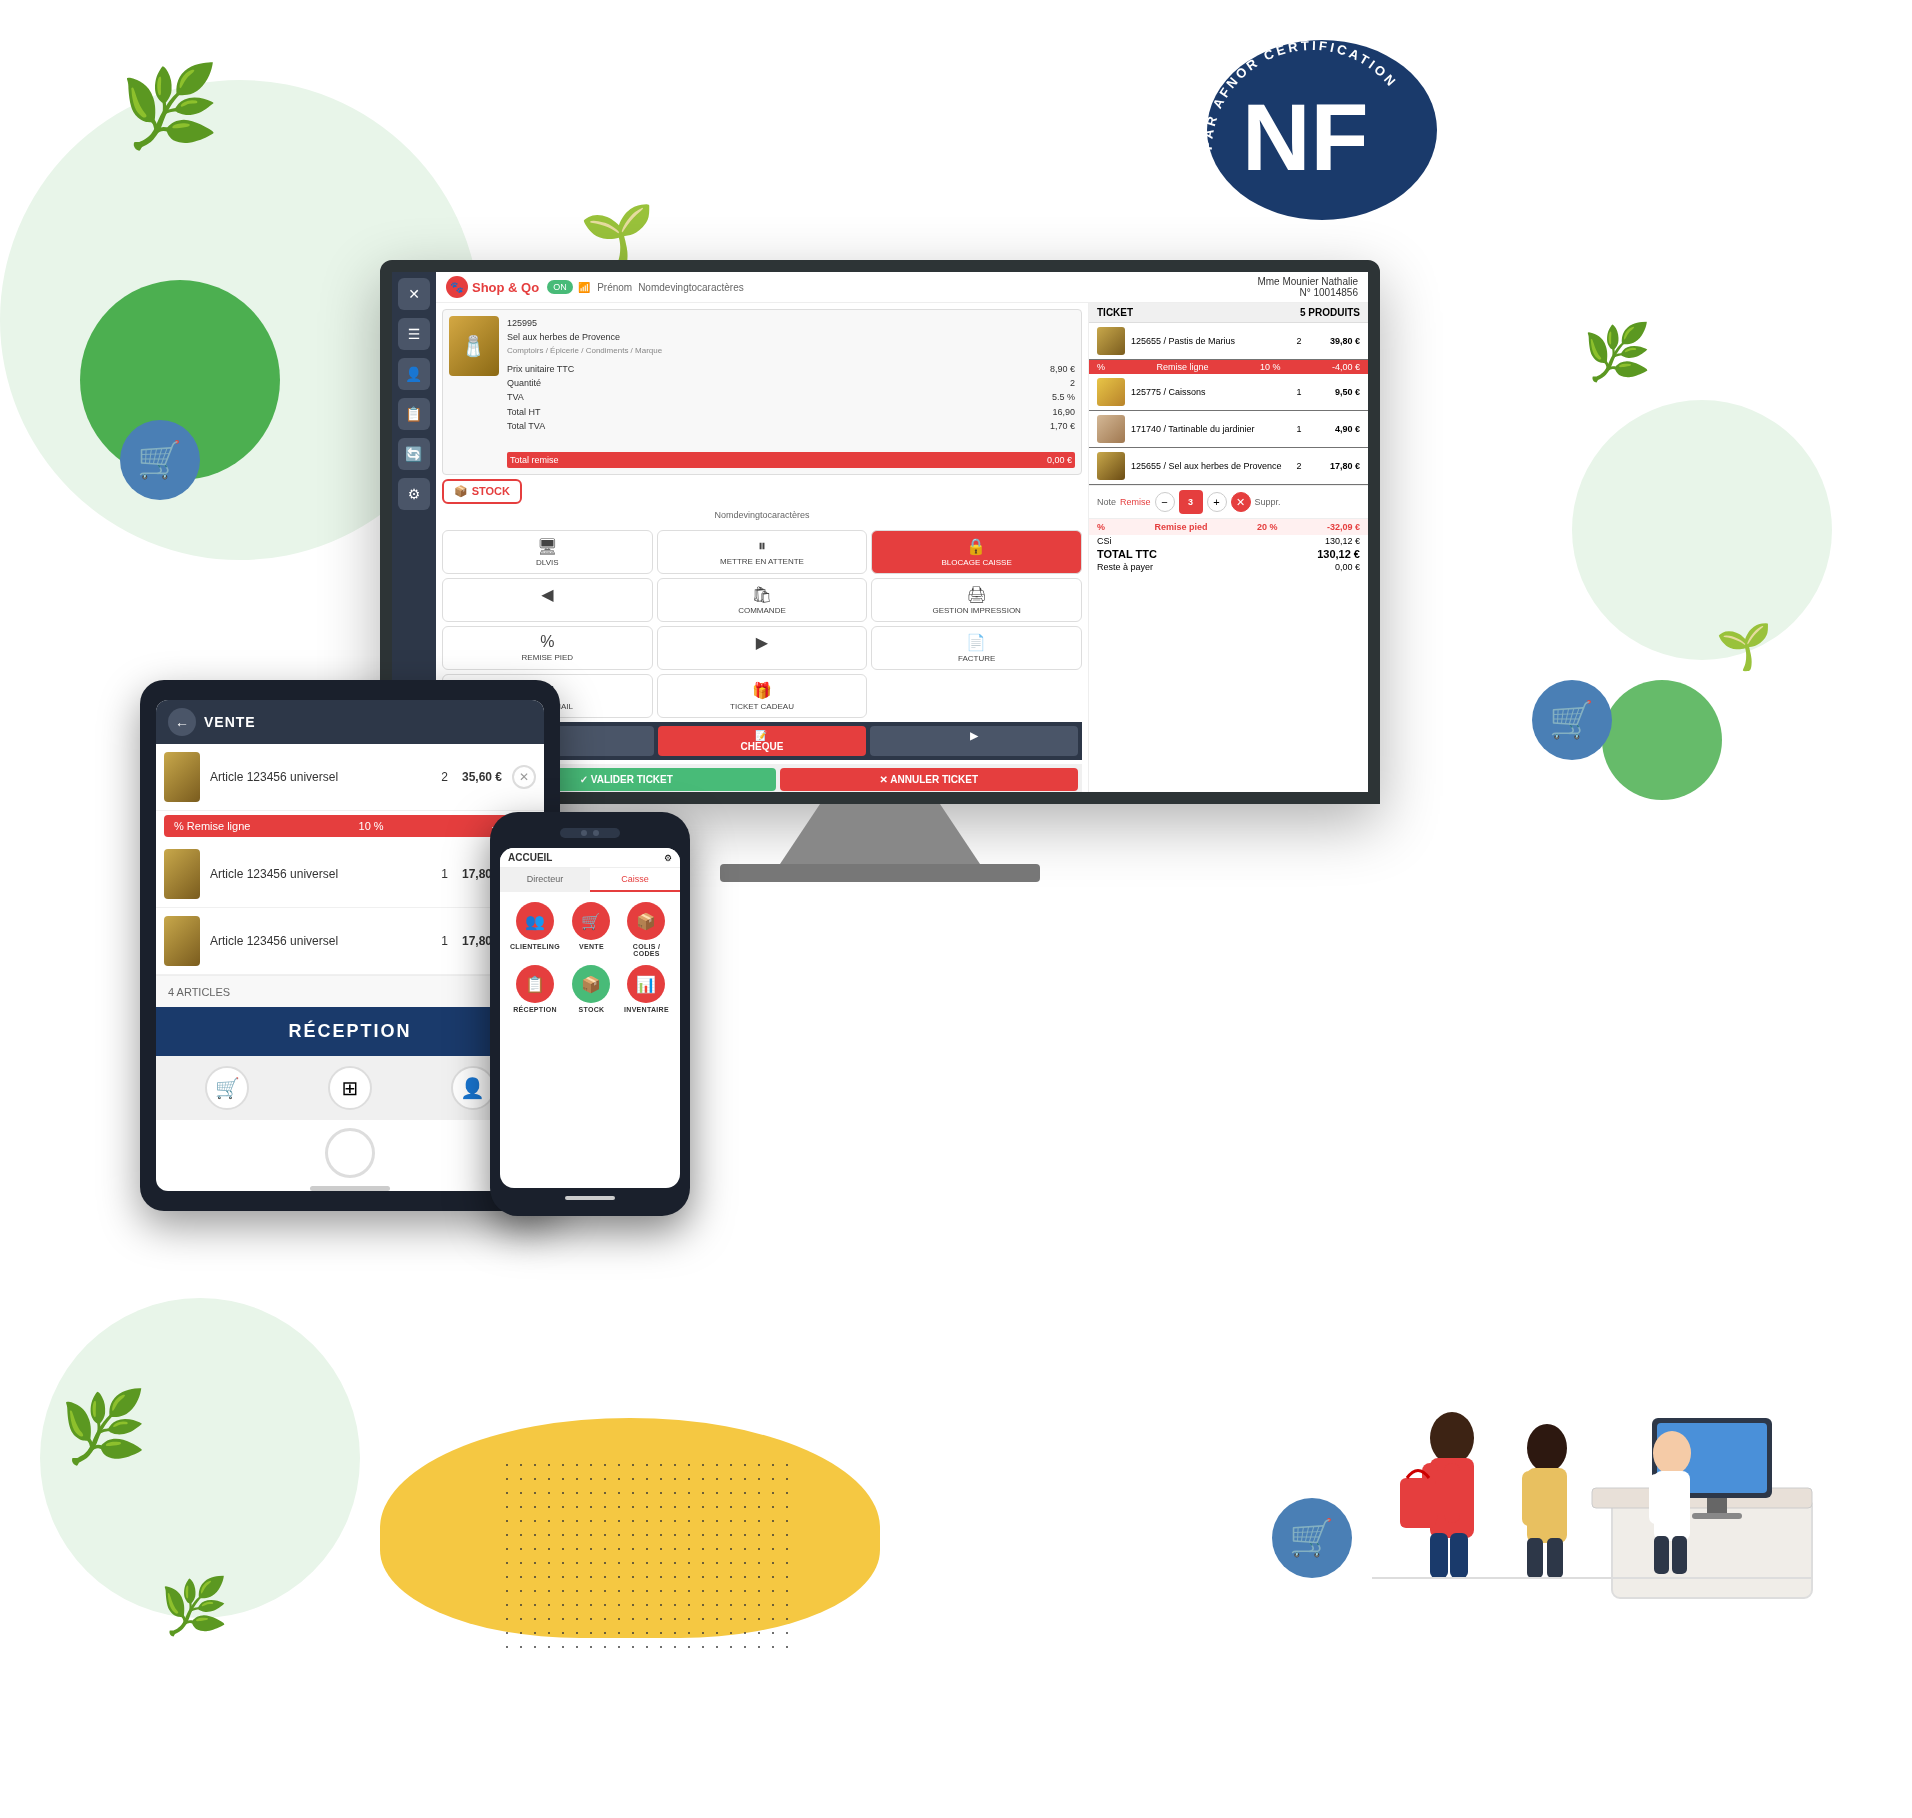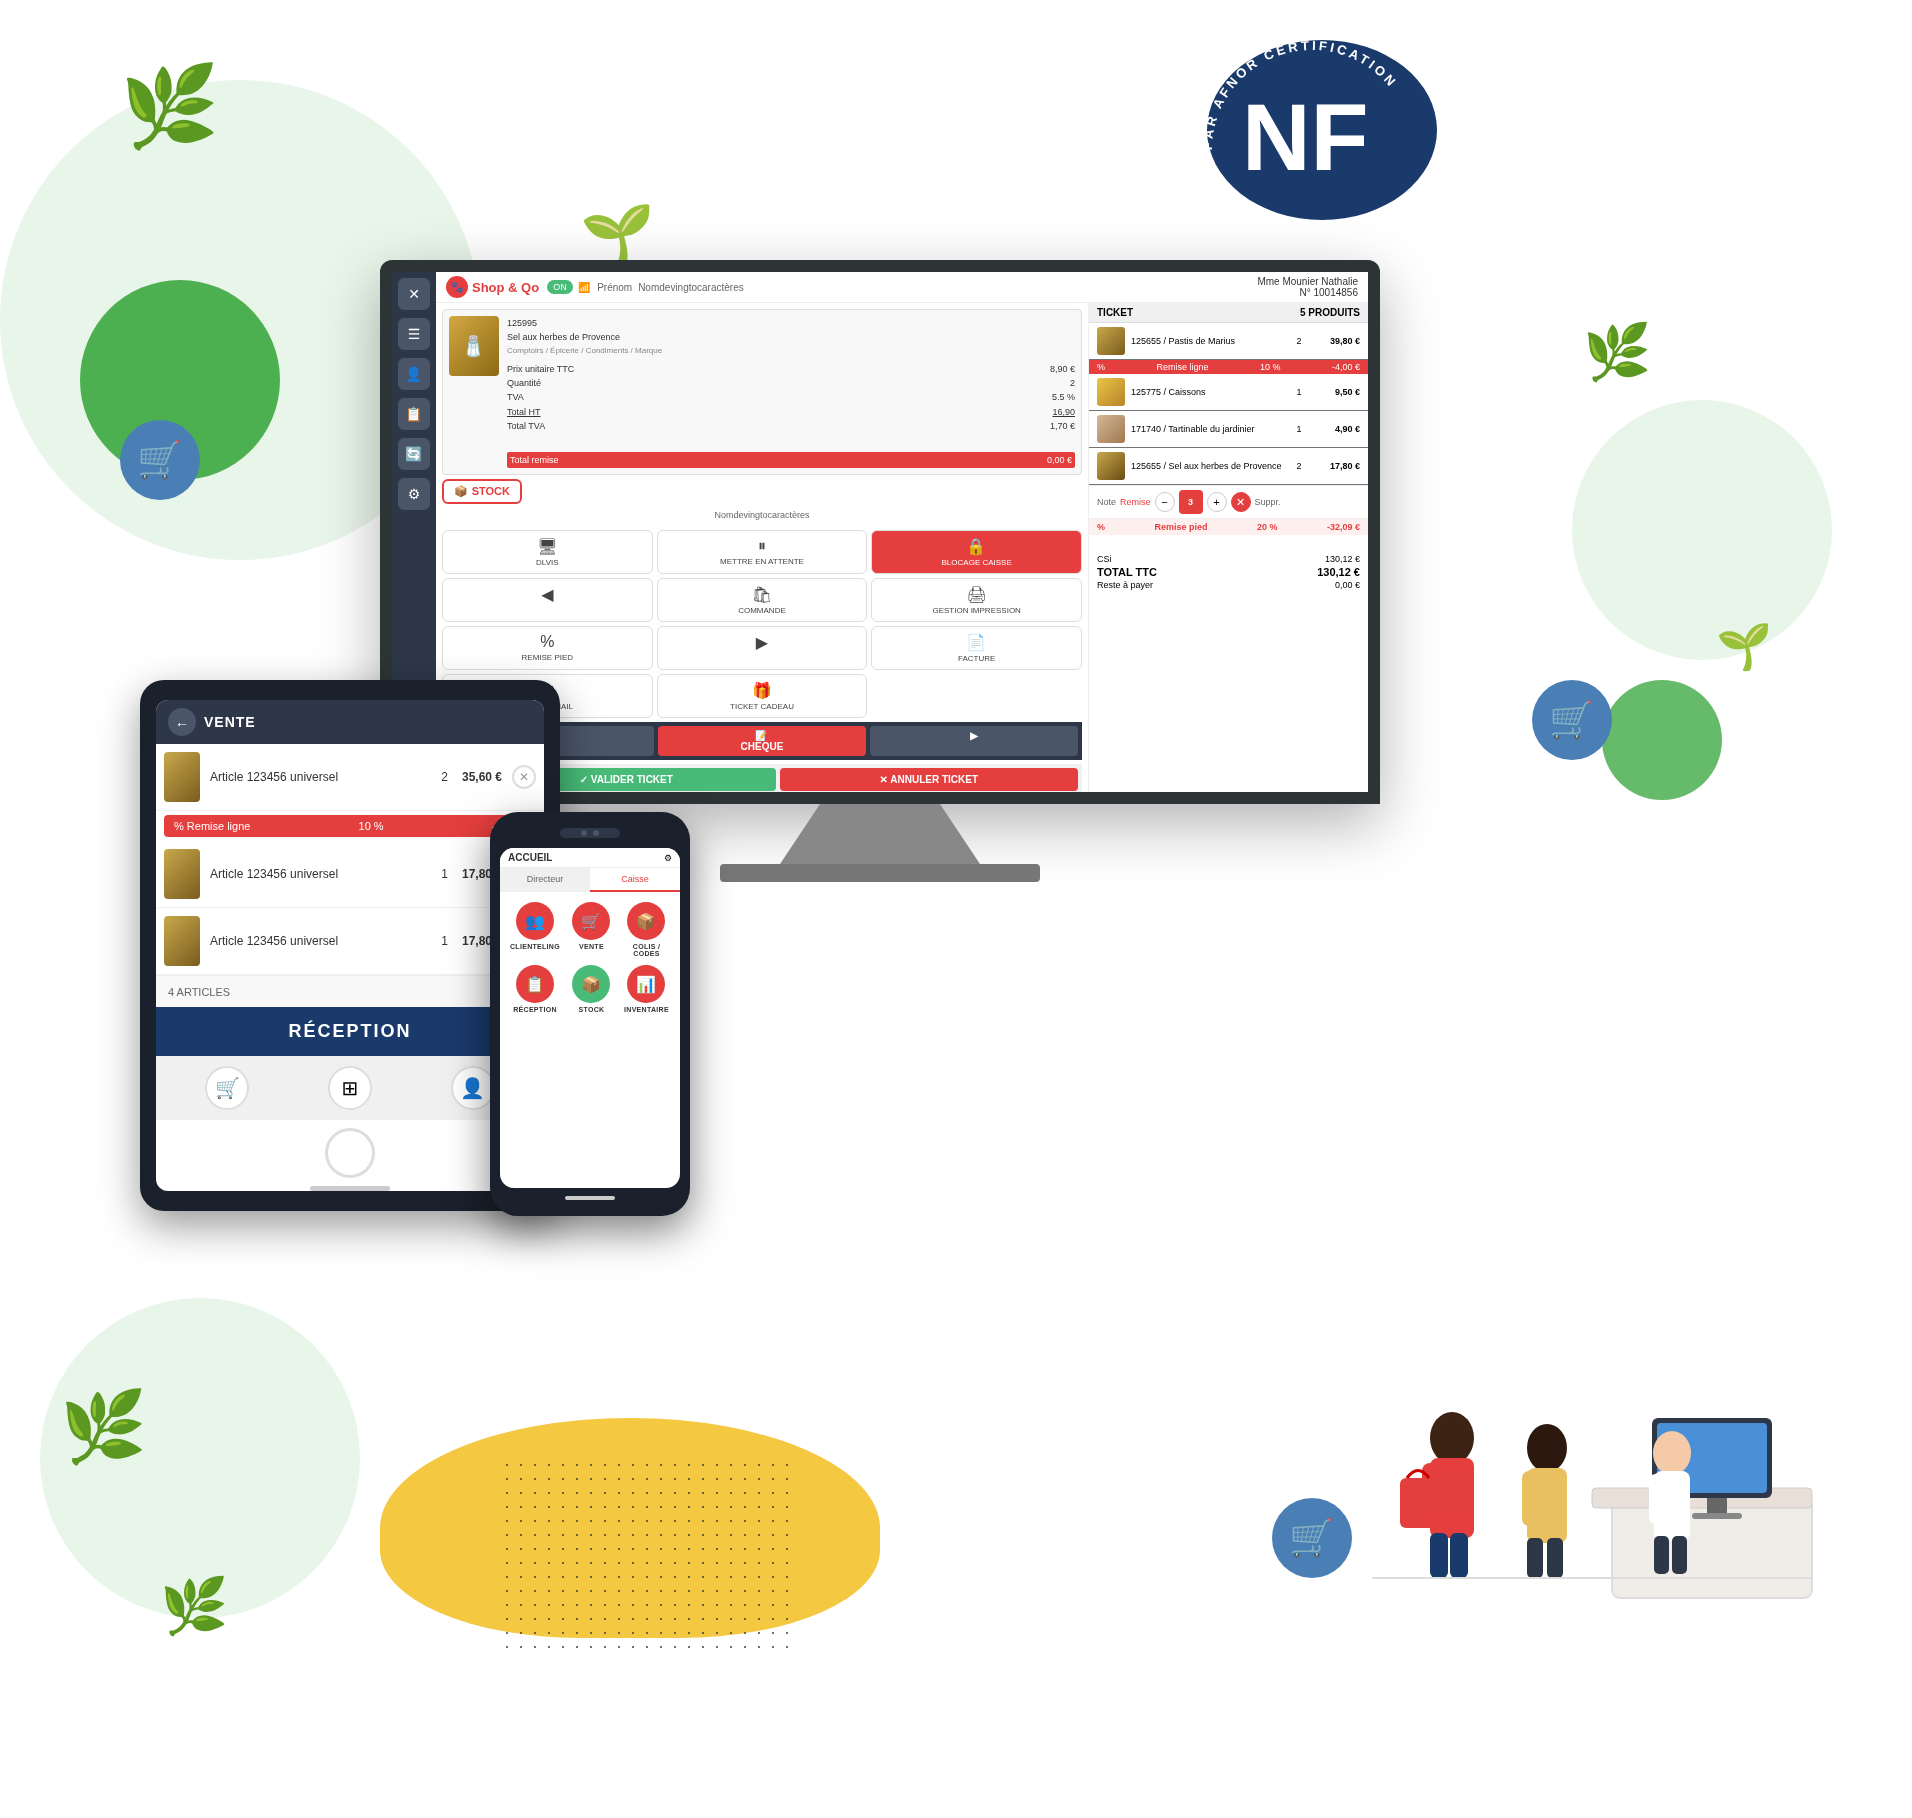--- a/index.html
+++ b/index.html
@@ -423,21 +423,21 @@
       background: #fff0f0;
       padding: 3px 8px;
       display: flex;
       justify-content: space-between;
       font-size: 9px;
       color: #e53e3e;
       font-weight: 700;
       border-top: 1px solid #eee;
     }
     .pos-totals {
-      padding: 18px 8px;
+      padding: 0 8px;
       font-size: 9px;
     }
     .pos-total-row {
       display: flex;
       justify-content: space-between;
       padding: 1px 0;
     }
     .pos-total-row.big {
       font-weight: 700;
       font-size: 11px;
@@ -846,21 +846,21 @@
                   <span>8,90 €</span>
                 </div>
                 <div style="display:flex;justify-content:space-between;">
                   <span>Quantité</span>
                   <span>2</span>
                 </div>
                 <div style="display:flex;justify-content:space-between;">
                   <span>TVA</span>
                   <span>5.5 %</span>
                 </div>
-                <div style="display:flex;justify-content:space-between;text-decoration:underline;">
+                <div style="display:flex;justify-content:space-between;">
                   <span>Total HT</span>
                   <span>16,90</span>
                 </div>
                 <div style="display:flex;justify-content:space-between;">
                   <span>Total TVA</span>
                   <span>1,70 €</span>
                 </div>
                 <div style="display:flex;justify-content:space-between;background:#e53e3e;color:#fff;padding:1px 3px;border-radius:2px;margin-top:18px;">
                   <span>Total remise</span>
                   <span>0,00 €</span>

